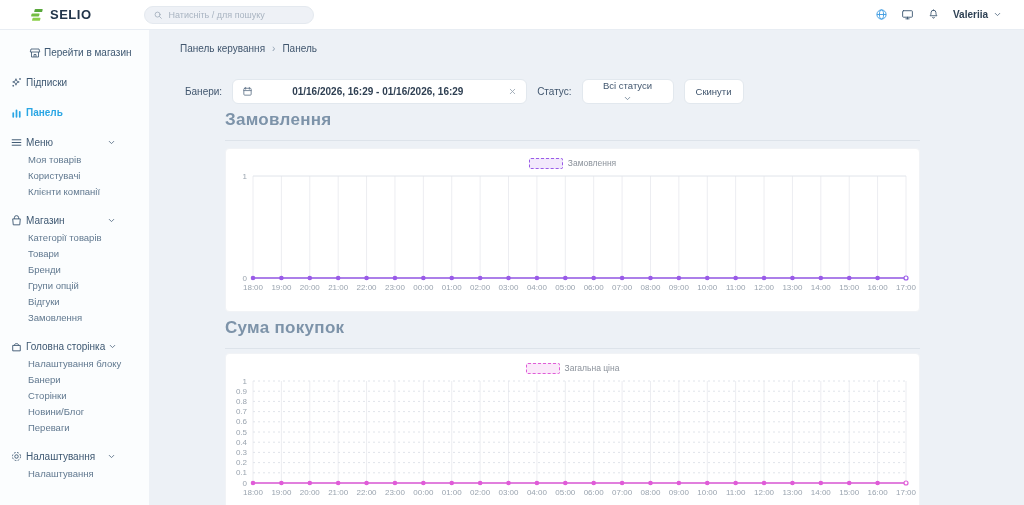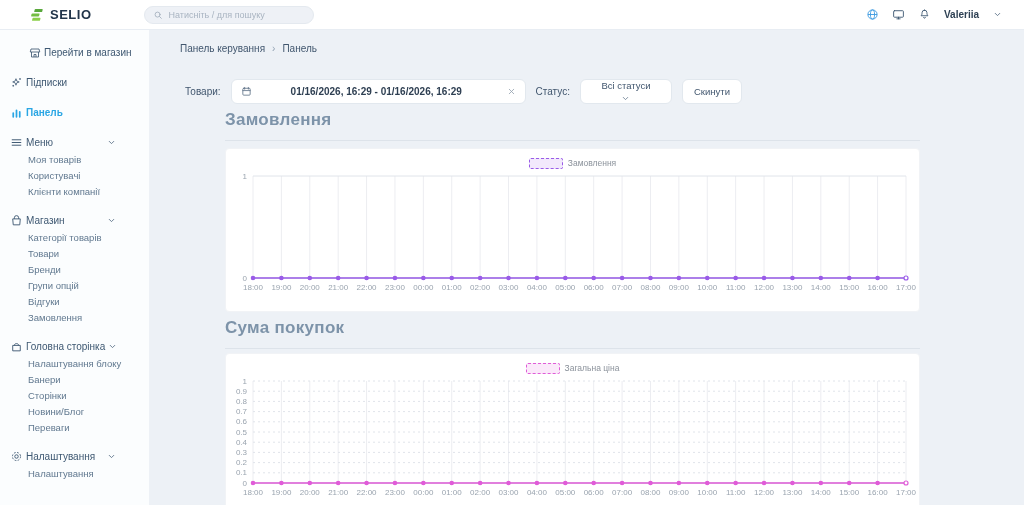--- a/index.html
+++ b/index.html
@@ -13,21 +13,21 @@
   .logo-text { font-size:13px; font-weight:bold; color:#22354a; letter-spacing:.5px; }
   .search-pill { position:relative; margin-left:52px; width:170px; height:18px;
     background:#eef1f6; border:1px solid #e4e9ef; border-radius:9px;
     display:flex; align-items:center; padding:0 8px; gap:6px; }
   .search-pill input { border:none; outline:none; background:transparent; width:130px;
     font-family:"Liberation Sans", sans-serif; font-size:9px; color:#5b6b7d; }
   .search-pill input::placeholder { color:#a9b4c1; }
   .topbar-right { margin-left:auto; display:flex; align-items:center; gap:13px; margin-right:22px; }
   .icon-btn { display:flex; align-items:center; justify-content:center; color:#3e5872; cursor:pointer; }
   .icon-btn.globe { color:#3d9be0; }
-  .user-menu { display:flex; align-items:center; gap:14px; color:#2e4154;
+  .user-menu { display:flex; align-items:center; gap:5px; color:#2e4154;
     font-size:10px; font-weight:bold; cursor:pointer; }
 
   
   .sidebar { position:absolute; left:0; top:30px; width:150px; bottom:0;
     background:#fbfdfe; border-right:1px solid #edf1f6; padding-top:14px; overflow:hidden; }
   .side-item { height:17px; display:flex; align-items:center; gap:3px;
     padding-left:10px; font-size:10px; color:#3e5872; cursor:pointer; white-space:nowrap; }
   .side-item.top { margin-top:13px; }
   .side-item.first { margin-top:0; }
   .side-item.store { padding-left:29px; }
@@ -236,21 +236,21 @@
 
 <main class="main">
 
   <div class="breadcrumb">
     <span>Панель керування</span>
     <span class="sep">›</span>
     <span>Панель</span>
   </div>
 
   <div class="filters">
-    <span class="f-label">Товари:</span>
+    <span class="f-label">Банери:</span>
     <div class="date-input">
       <span style="display:flex;color:#5f7288;">
         <svg width="11" height="11" viewBox="0 0 24 24" fill="none" stroke="currentColor" stroke-width="1.8" stroke-linecap="round">
             <rect x="4" y="5" width="16" height="15" rx="2"></rect>
             <path d="M4 10h16M8 3v4M16 3v4"></path>
           </svg>
       </span>
       <span class="val">01/16/2026, 16:29 - 01/16/2026, 16:29</span>
       <span class="clear">
         <svg width="9" height="9" viewBox="0 0 24 24" fill="none" stroke="currentColor" stroke-width="2.2" stroke-linecap="round">

